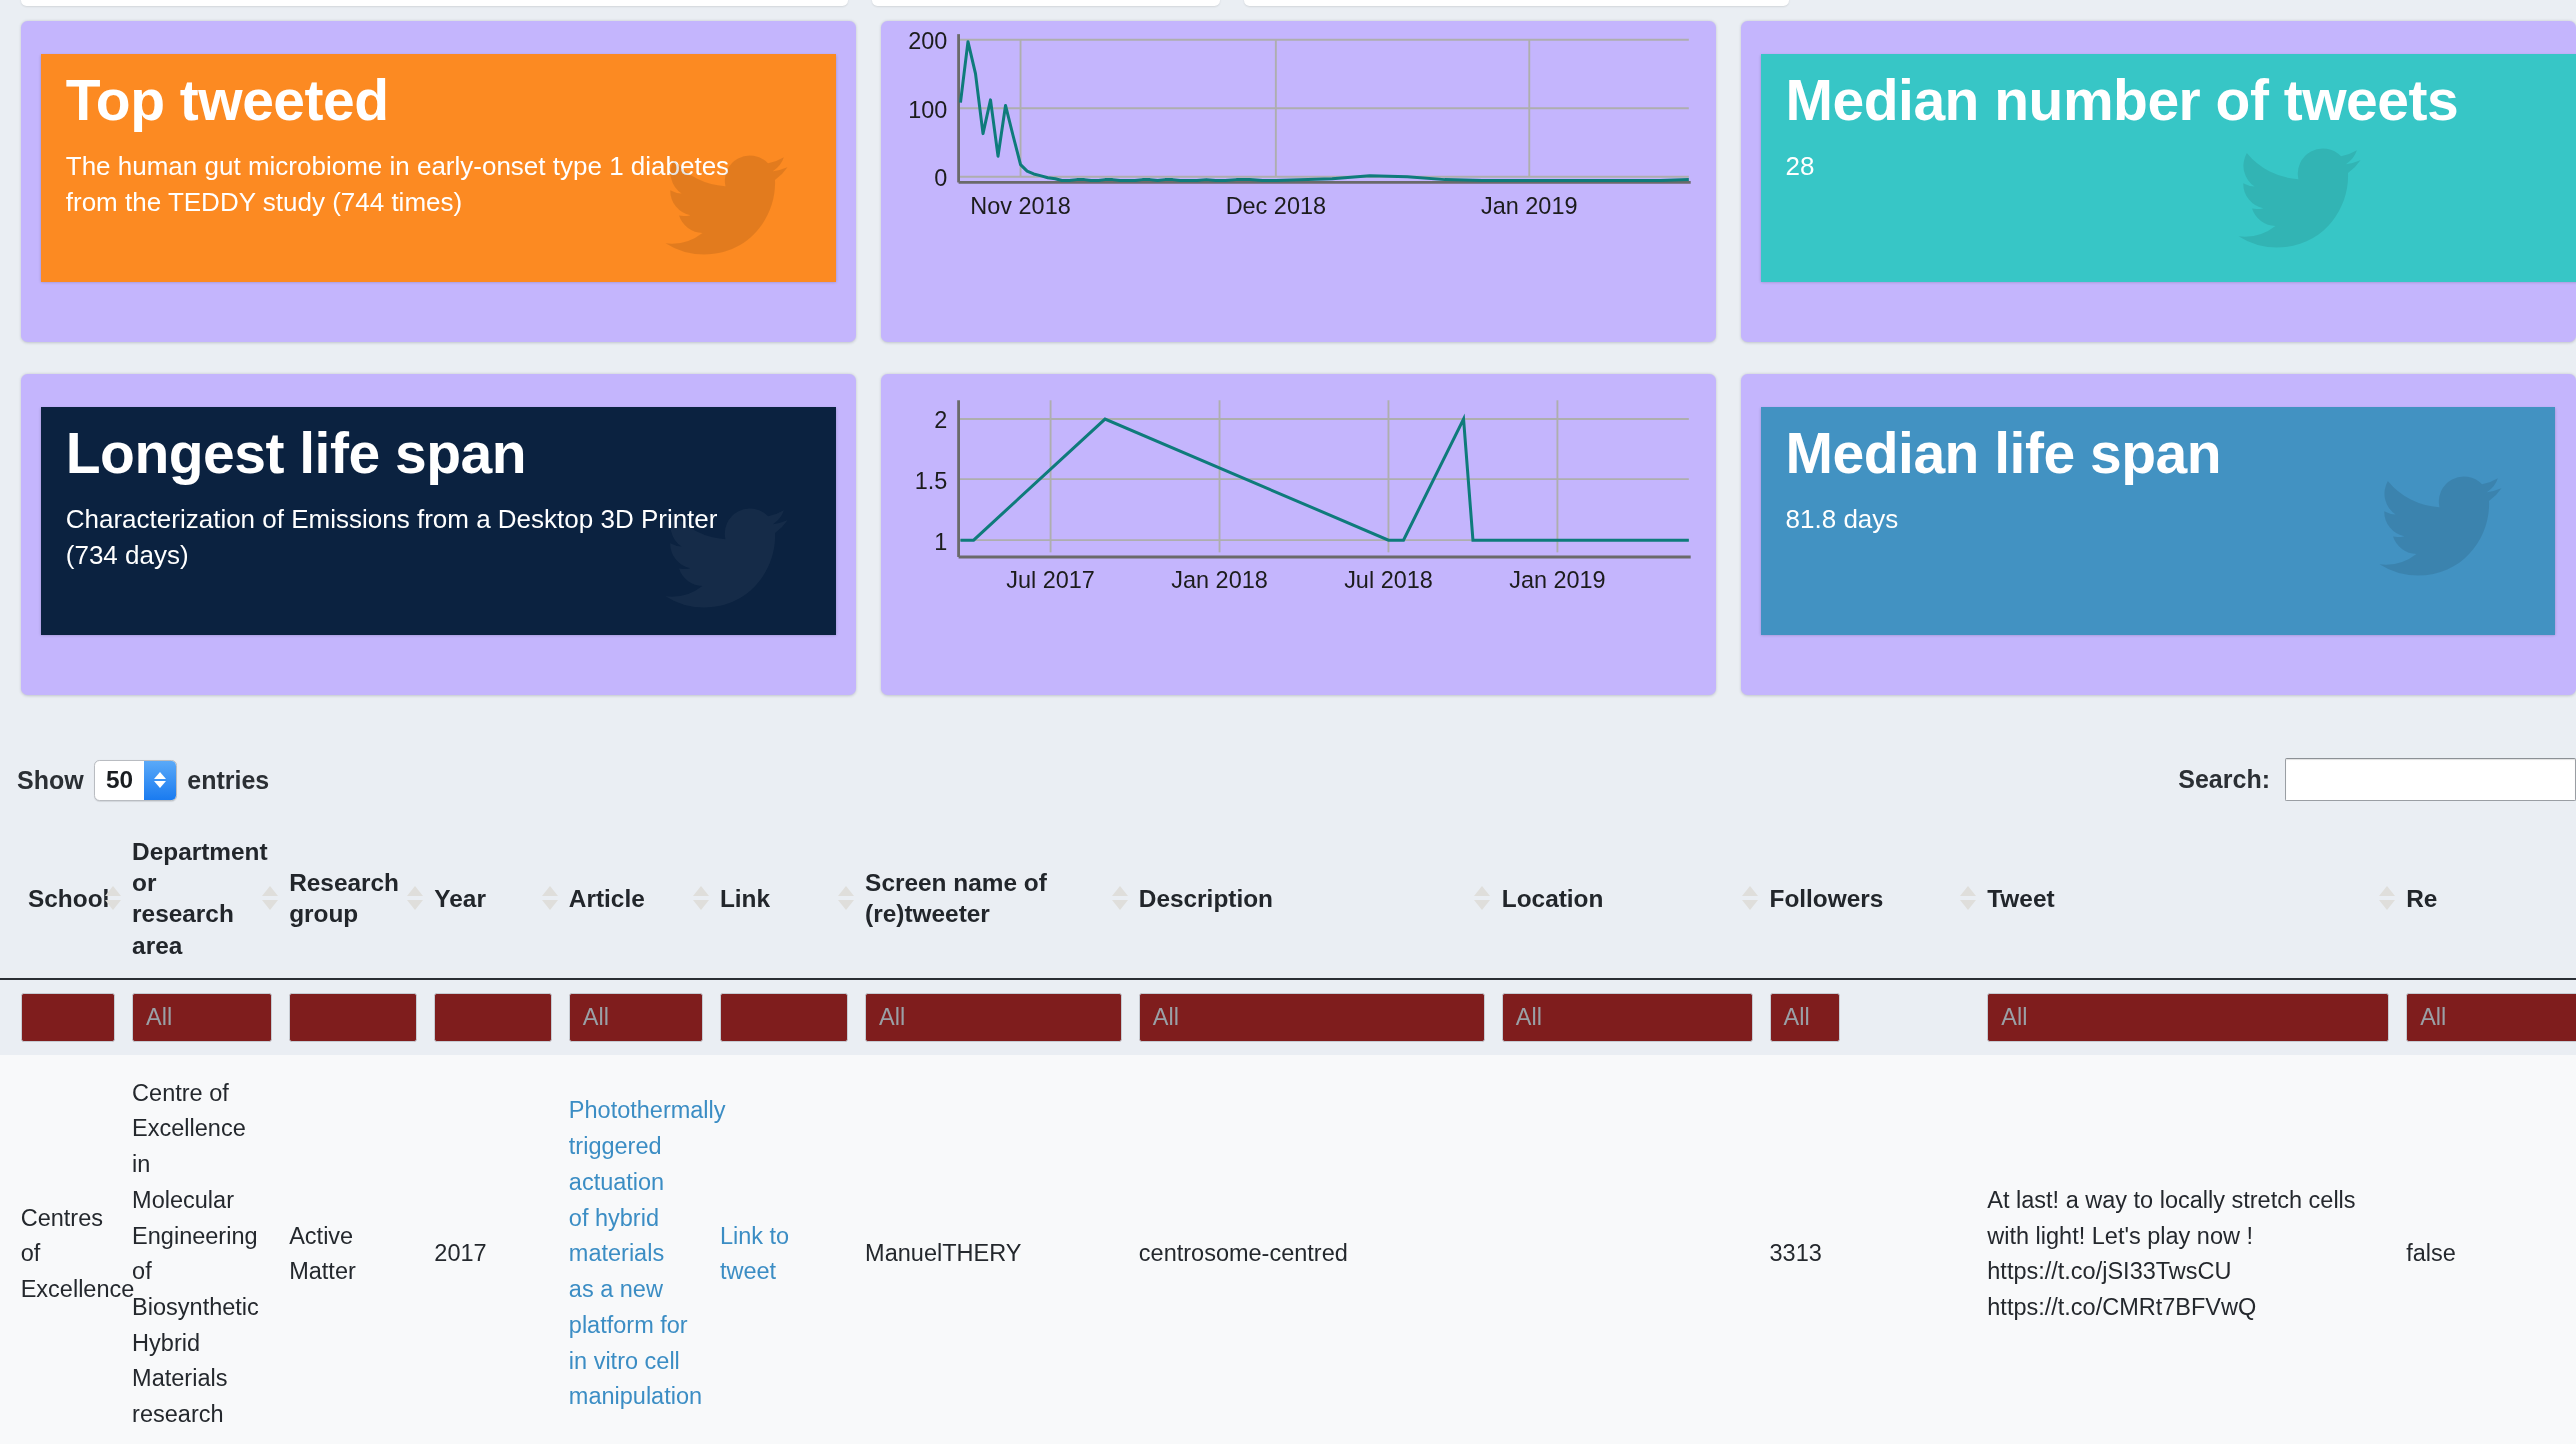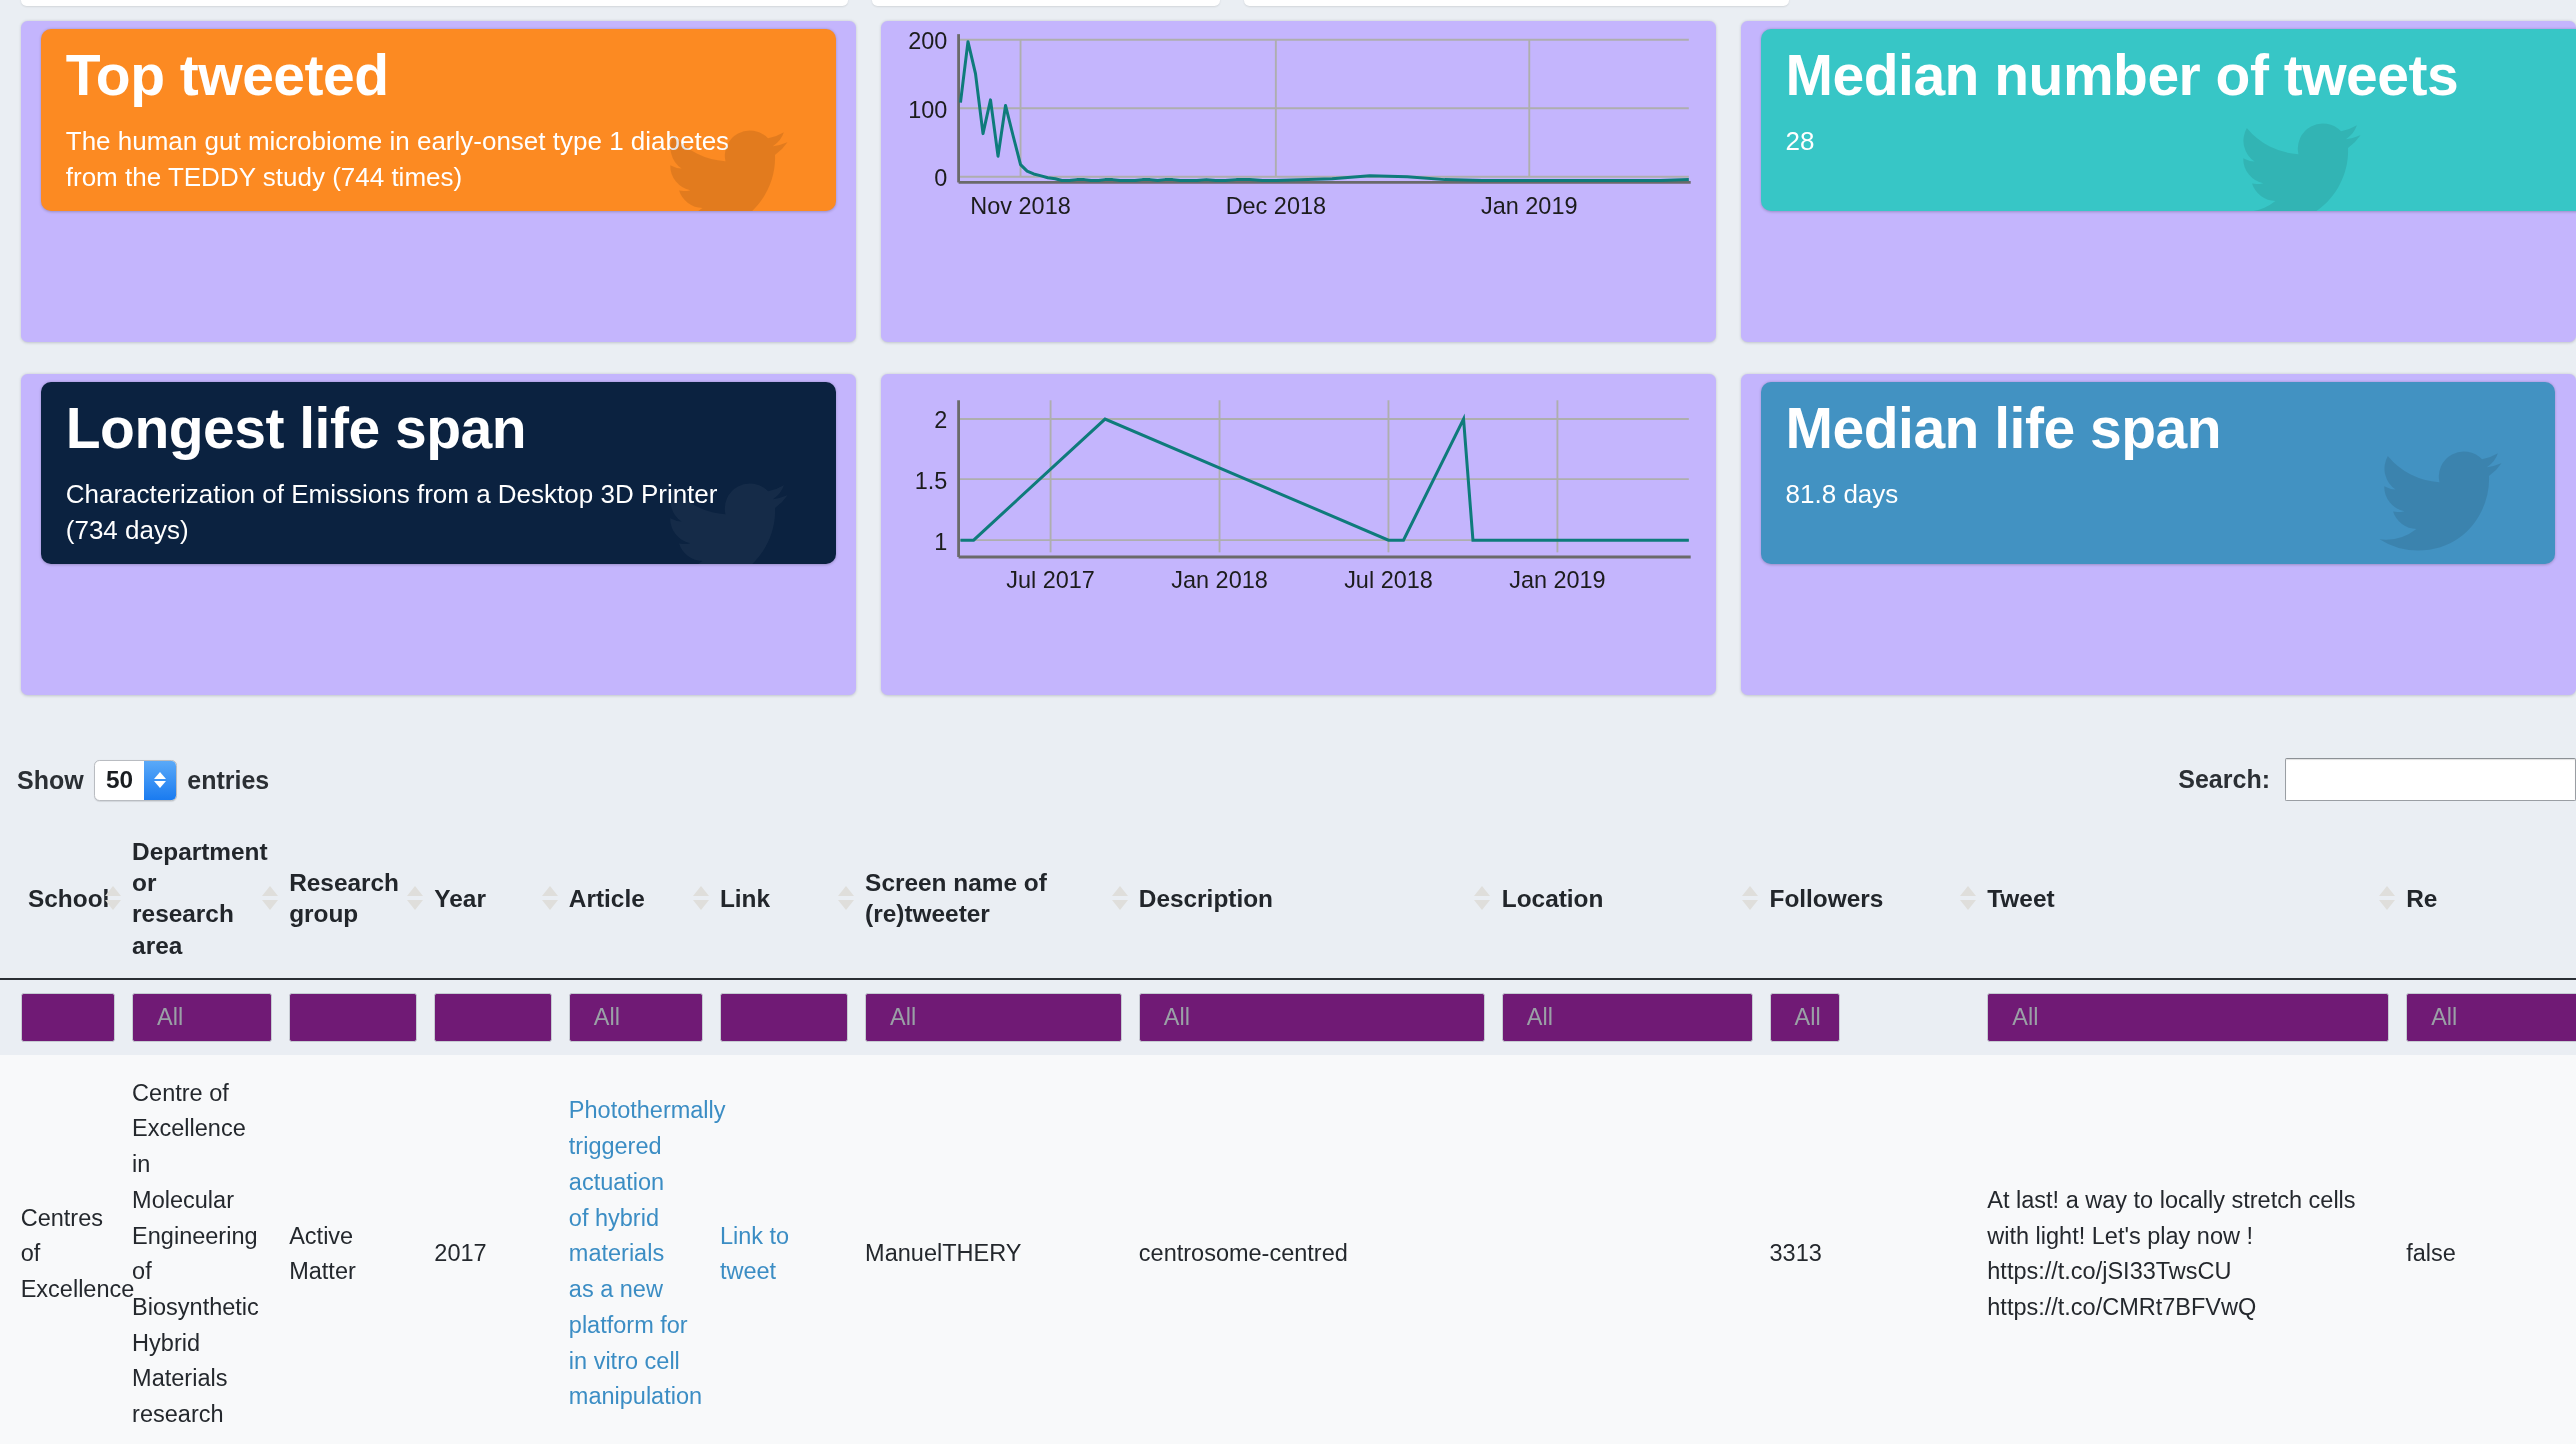--- a/index.html
+++ b/index.html
@@ -27,23 +27,23 @@
     position:relative;
   }
 
   .cell-a { width:846px; margin-left:20.7px; height:321px; }
   .cell-b { width:846px; margin-left:24.4px; height:321px; }
   .cell-c { width:846px; margin-left:24.4px; height:321px; }
 
   
   .valuebox {
     position:absolute;
-    left:20.7px; right:20.7px; top:8px;
-    height:182px;
-    border-radius:10px;
+    left:20.7px; right:20.7px; top:33px;
+    height:228px;
+    border-radius:0;
     box-shadow:0 0.9px 2.8px rgba(0,0,0,.22);
     overflow:hidden;
     color:#ffffff;
     padding:17px 24.4px 0 24.4px;
   }
   .valuebox.orange { background:#fc8a22; }
   .valuebox.navy   { background:#0b2240; }
   .valuebox.teal   { background:#37c6c6; width:941px; right:auto; }
   .valuebox.blue   { background:#4292c2; }
 
@@ -123,22 +123,22 @@
     vertical-align:middle;
   }
   .sorticon { position:absolute; right:11.3px; top:50%; transform:translateY(-50%);
               display:flex; flex-direction:column; gap:3.8px; }
   .sorticon i { display:block; width:0;height:0;border-left:8.5px solid transparent;border-right:8.5px solid transparent; }
   .sorticon i.up { border-bottom:10.3px solid #dfdedb; }
   .sorticon i.dn { border-top:10.3px solid #dfdedb; }
 
   tr.filters td { padding:13px 17px 13px 0; }
   .filt {
-    height:49px; background:#701a75; border:0.9px solid #c6cbd2; border-radius:2.8px;
-    display:flex; align-items:center; padding:0 24px;
+    height:49px; background:#7f1d1d; border:0.9px solid #c6cbd2; border-radius:2.8px;
+    display:flex; align-items:center; padding:0 13px;
     font-size:23.5px; color:#9aa0a6; overflow:hidden; white-space:nowrap;
   }
 
   tbody td {
     font-size:23.5px; color:#24282d; line-height:1.52;
     padding:20.7px 32px 20.7px 0;
     border-bottom:0.9px solid #e2e5e8;
     vertical-align:middle;
   }
   tbody tr.row-odd td { background:#f8f9fa; }

